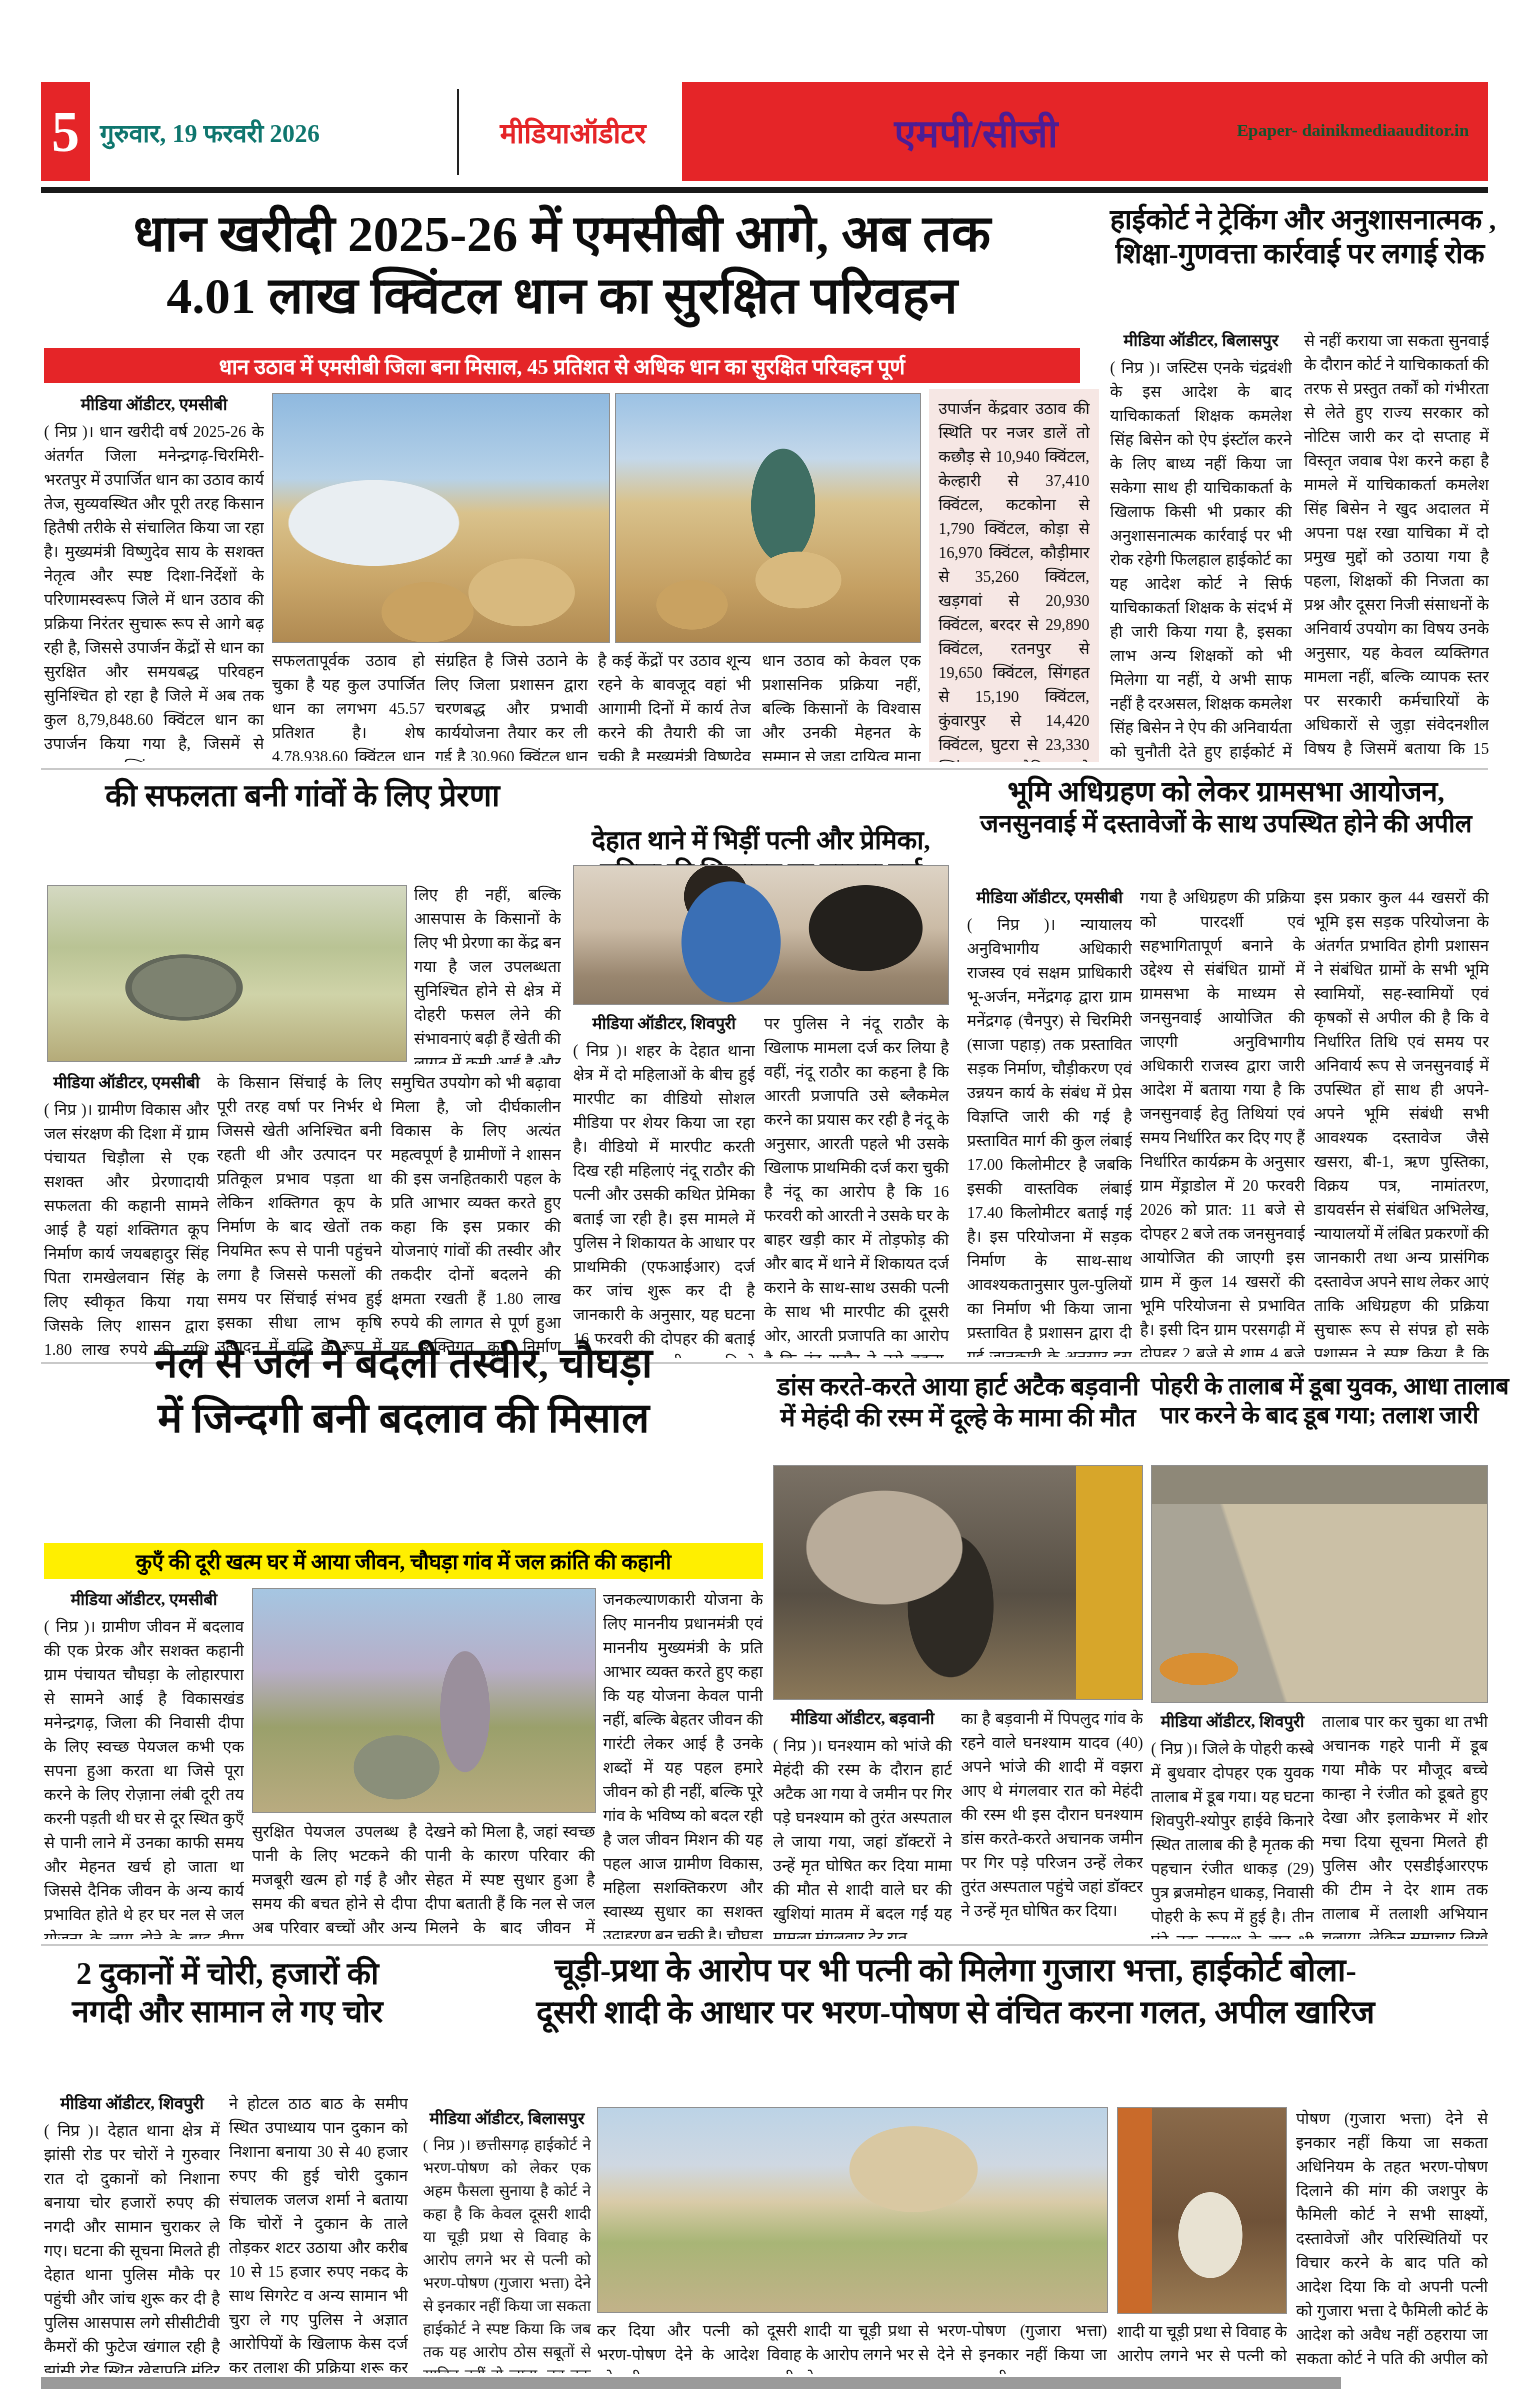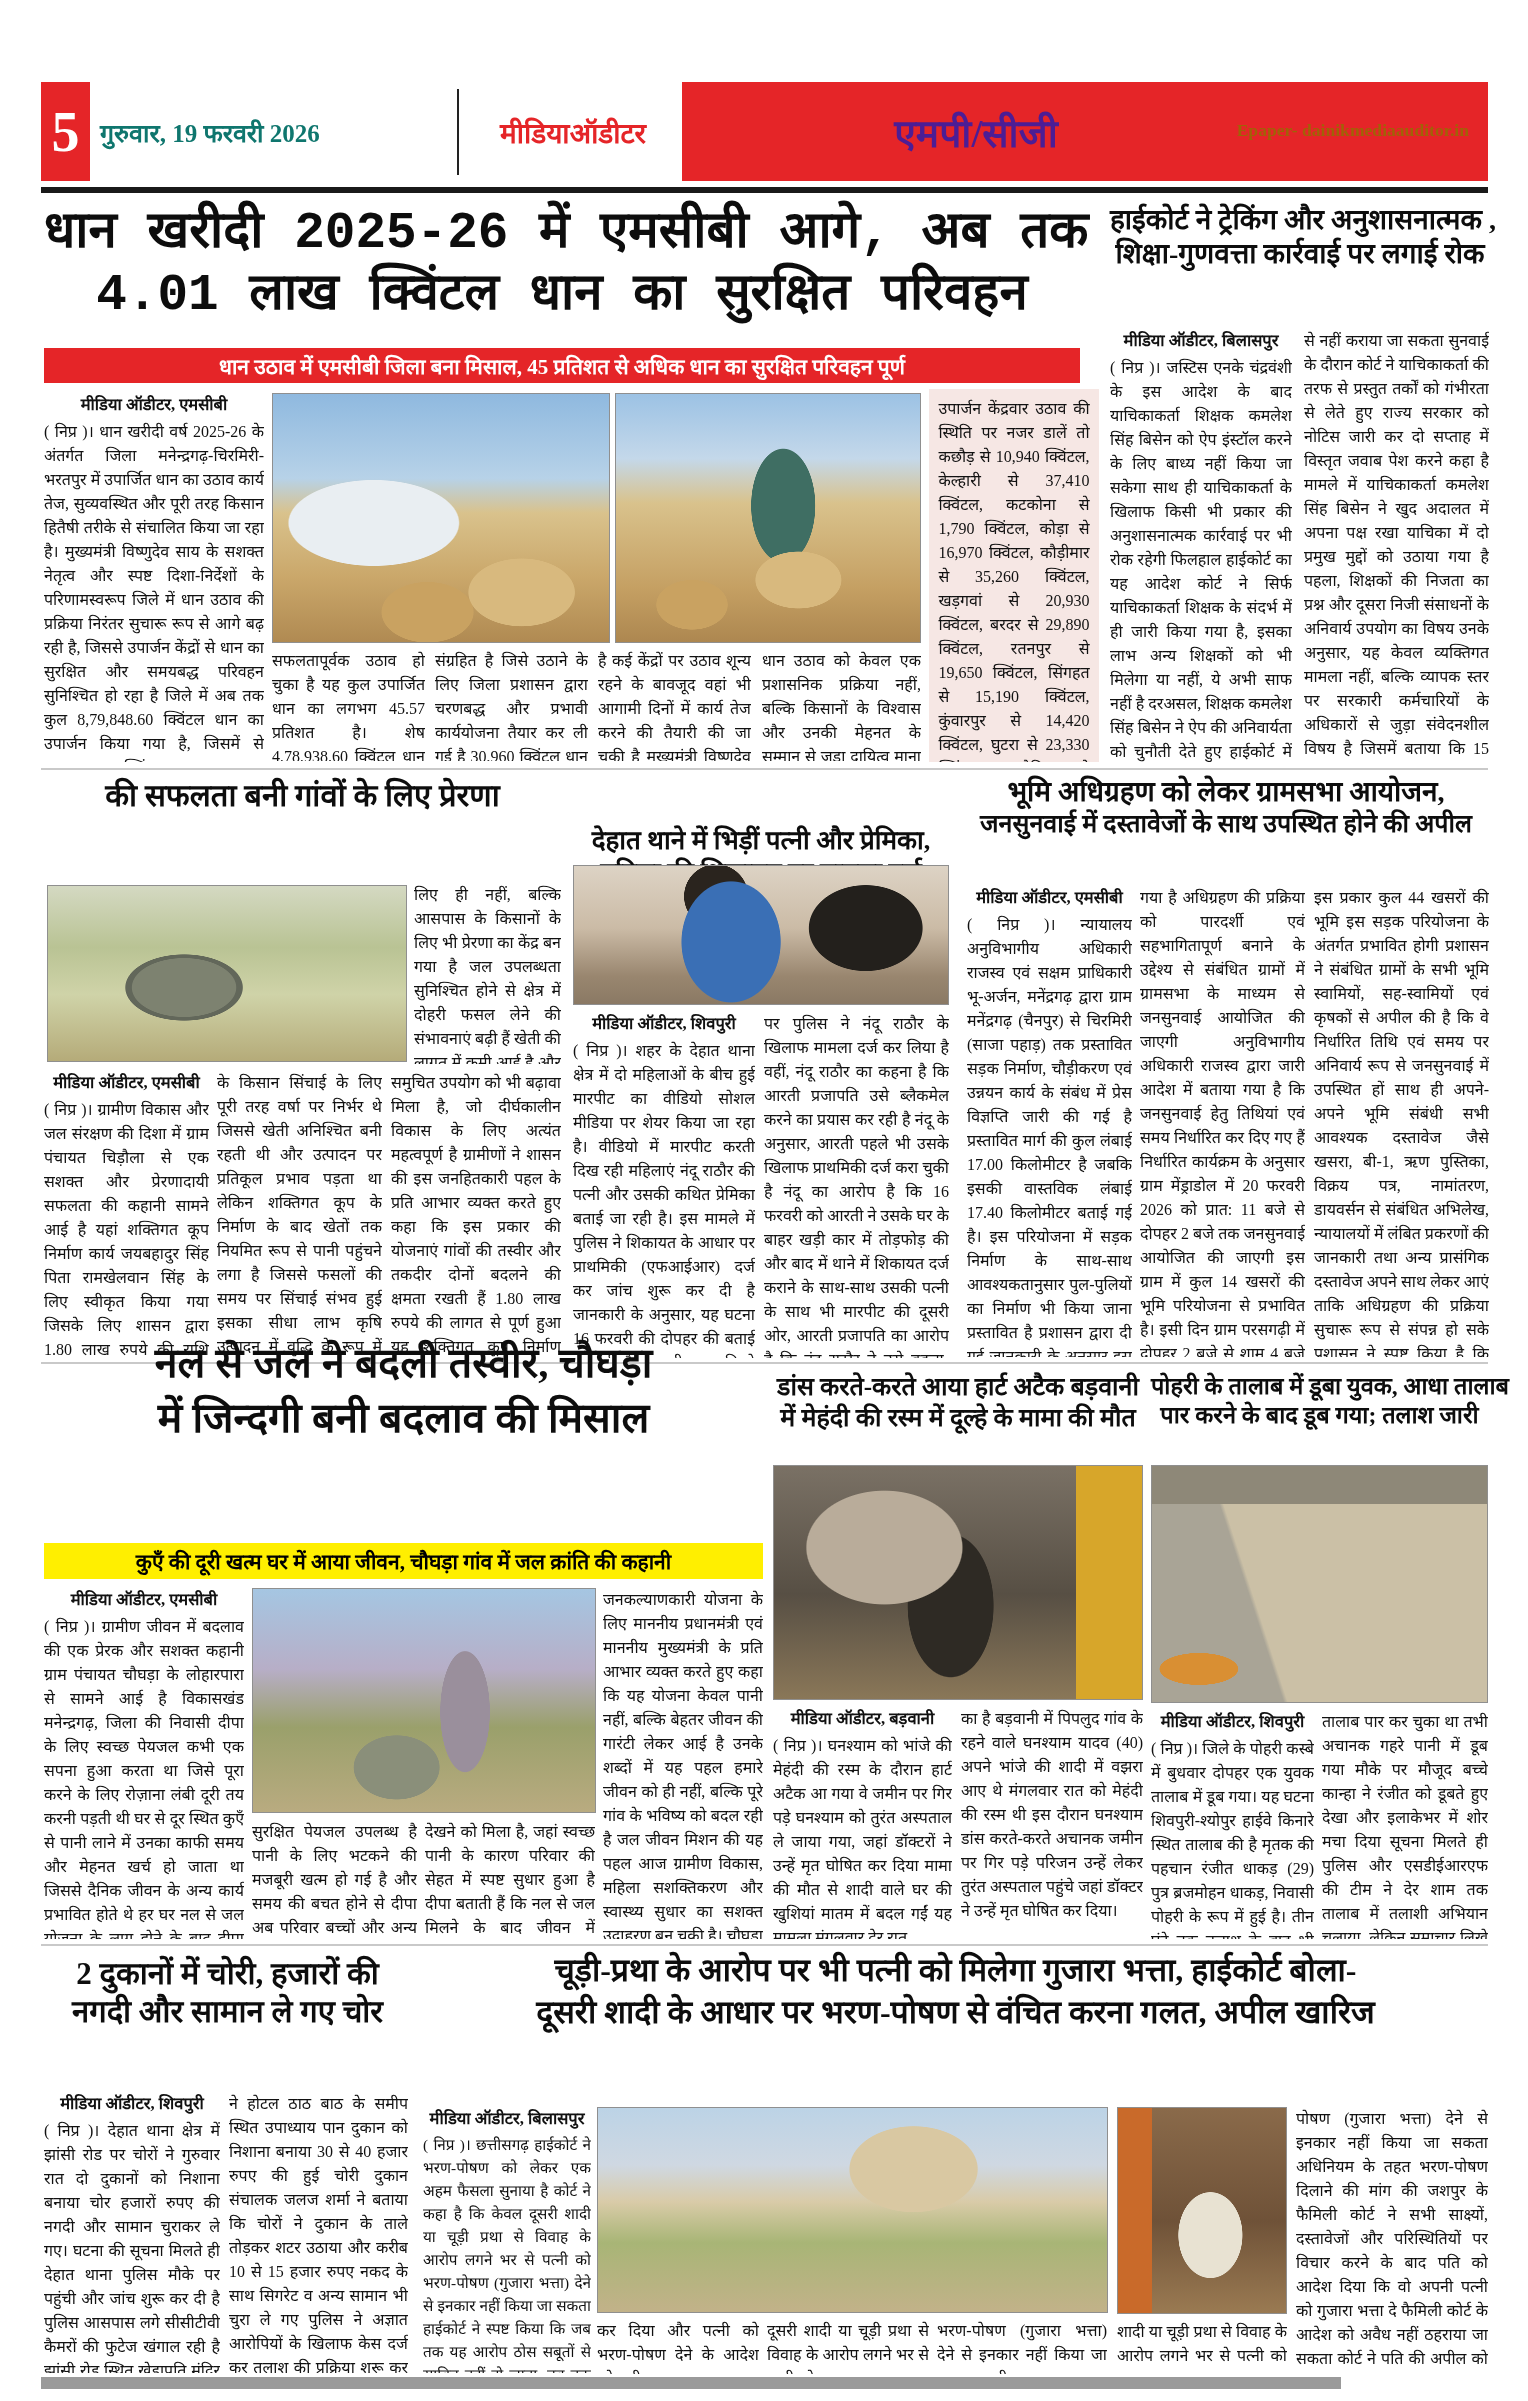--- a/index.html
+++ b/index.html
@@ -10,21 +10,21 @@
   .redbox{background:#e52528;color:#fff;display:flex;align-items:center;justify-content:center;}
   #hdr-num{left:41px;top:82px;width:49px;height:99px;font-size:56px;font-weight:bold;}
   #hdr-date{left:100px;top:82px;width:347px;height:99px;display:flex;align-items:center;
             font-size:25px;font-weight:bold;color:#0f766e;}
   #hdr-div{left:457px;top:89px;width:2.4px;height:86px;background:#222;}
   #hdr-mast{left:470px;top:82px;width:206px;height:99px;display:flex;align-items:center;justify-content:center;
             color:#e52528;font-size:28px;font-weight:bold;}
   #hdr-bar{left:682px;top:82px;width:806px;height:99px;background:#e52528;}
   #hdr-edition{left:682px;top:82px;width:588px;height:99px;display:flex;align-items:center;justify-content:center;
             color:#4c1d95;font-size:39px;font-weight:bold;}
-  #hdr-epaper{right:59px;top:120px;color:#a16207;font-size:17.6px;font-weight:bold;}
+  #hdr-epaper{right:59px;top:120px;color:#14532d;font-size:17.6px;font-weight:bold;}
   #hdr-rule{left:41px;top:187px;width:1447px;height:5.9px;background:#191919;}
   
   .hl{font-weight:bold;color:#0d0d0d;text-align:center;line-height:1.22;}
   .hl div{white-space:nowrap;}
   .strip{display:flex;align-items:center;justify-content:center;font-weight:bold;}
   .byline{font-weight:bold;text-align:center;font-size:16.5px;margin-bottom:2.4px;}
   .col{font-size:16px;line-height:1.5;text-align:justify;overflow:hidden;}
   .rule{background:#c9c9c9;height:1.8px;}
   
   .ph{border:0.6px solid #8f8f8f;}
@@ -76,21 +76,21 @@
 
   <div class="abs redbox" id="hdr-num">5</div>
   <div class="abs" id="hdr-date">गुरुवार, 19 फरवरी 2026</div>
   <div class="abs" id="hdr-div"></div>
   <div class="abs" id="hdr-mast">मीडियाऑडीटर</div>
   <div class="abs" id="hdr-bar"></div>
   <div class="abs" id="hdr-edition">एमपी/सीजी</div>
   <div class="abs" id="hdr-epaper">Epaper- dainikmediaauditor.in</div>
   <div class="abs" id="hdr-rule"></div>
 
-  <div class="abs hl" style="left:44px;top:203px;width:1036px;height:139px;font-size:51px;font-family:Liberation Mono, monospace;">
+  <div class="abs hl" style="left:44px;top:203px;width:1036px;height:139px;font-size:51px;">
     <div>धान खरीदी 2025-26 में एमसीबी आगे, अब तक</div>
     <div>4.01 लाख क्विंटल धान का सुरक्षित परिवहन</div>
   </div>
   <div class="abs strip redbox" style="left:44px;top:348px;width:1036px;height:35px;font-size:21px;">धान उठाव में एमसीबी जिला बना मिसाल, 45 प्रतिशत से अधिक धान का सुरक्षित परिवहन पूर्ण</div>
 
   <div class="abs col" style="left:44px;top:393px;width:220px;height:369px;">
     <div class="byline">मीडिया ऑडीटर, एमसीबी</div>
     <span>( निप्र )। धान खरीदी वर्ष 2025-26 के अंतर्गत जिला मनेन्द्रगढ़-चिरमिरी-भरतपुर में उपार्जित धान का उठाव कार्य तेज, सुव्यवस्थित और पूरी तरह किसान हितैषी तरीके से संचालित किया जा रहा है। मुख्यमंत्री विष्णुदेव साय के सशक्त नेतृत्व और स्पष्ट दिशा-निर्देशों के परिणामस्वरूप जिले में धान उठाव की प्रक्रिया निरंतर सुचारू रूप से आगे बढ़ रही है, जिससे उपार्जन केंद्रों से धान का सुरक्षित और समयबद्ध परिवहन सुनिश्चित हो रहा है जिले में अब तक कुल 8,79,848.60 क्विंटल धान का उपार्जन किया गया है, जिसमें से 4,00,910.00 क्विंटल धान का</span>
   </div>
 

